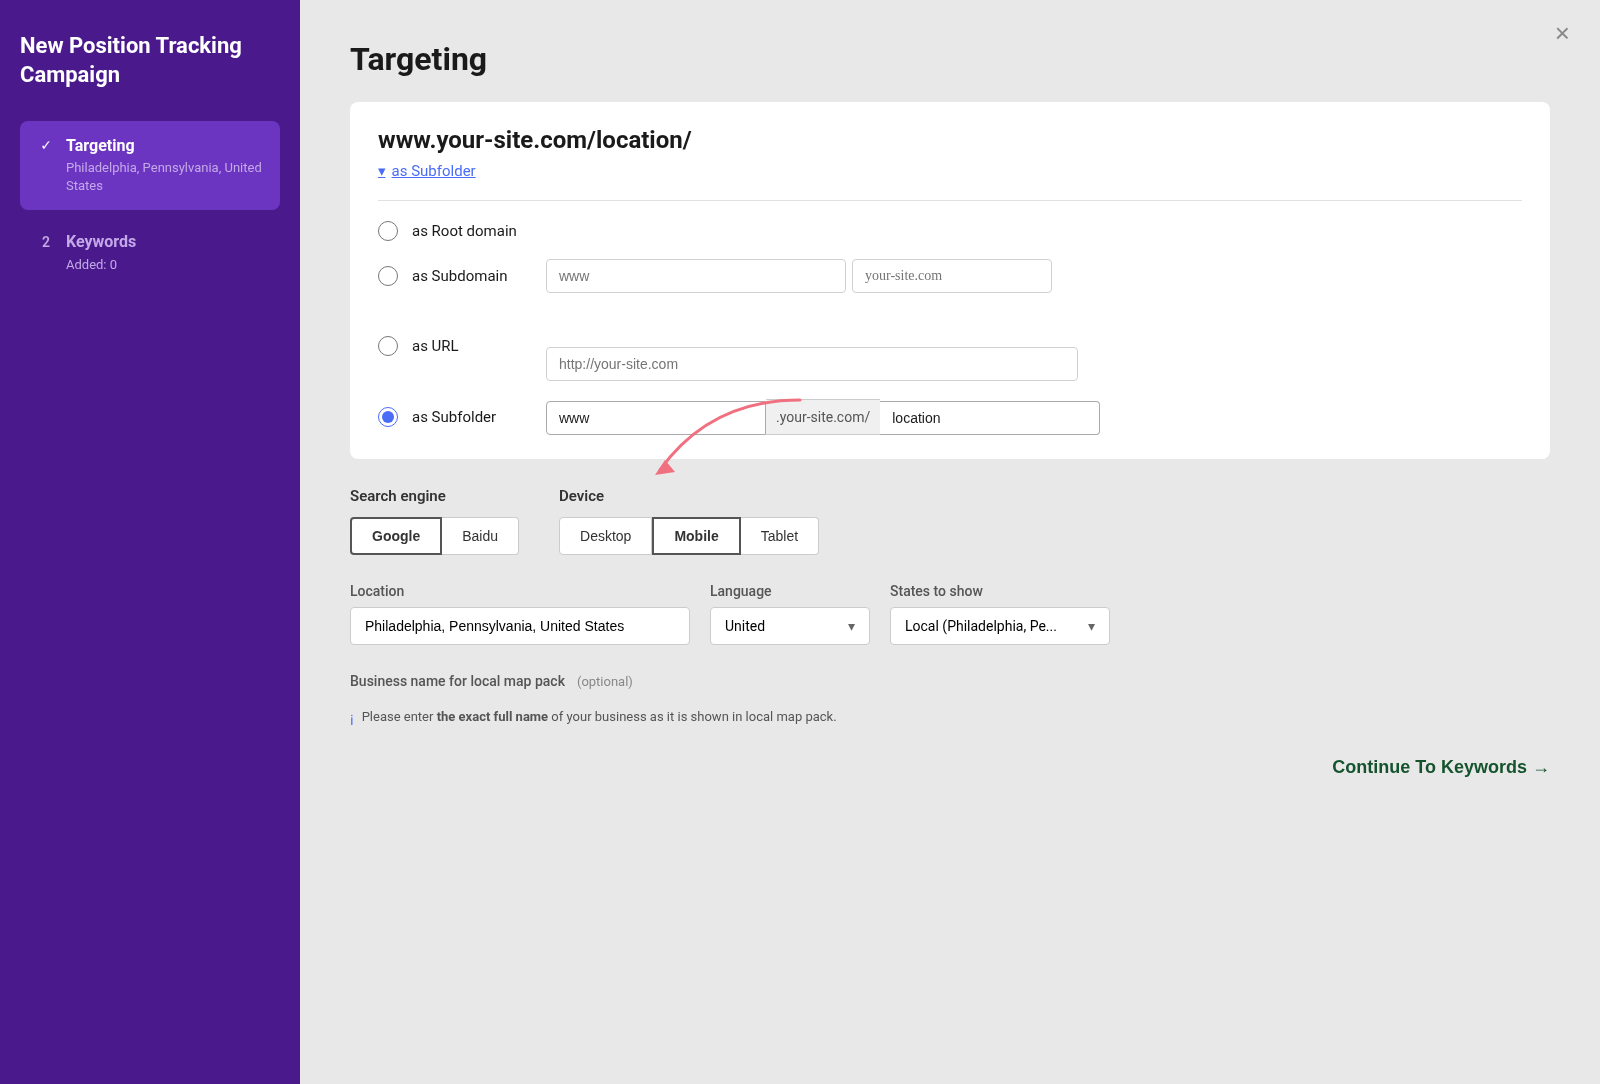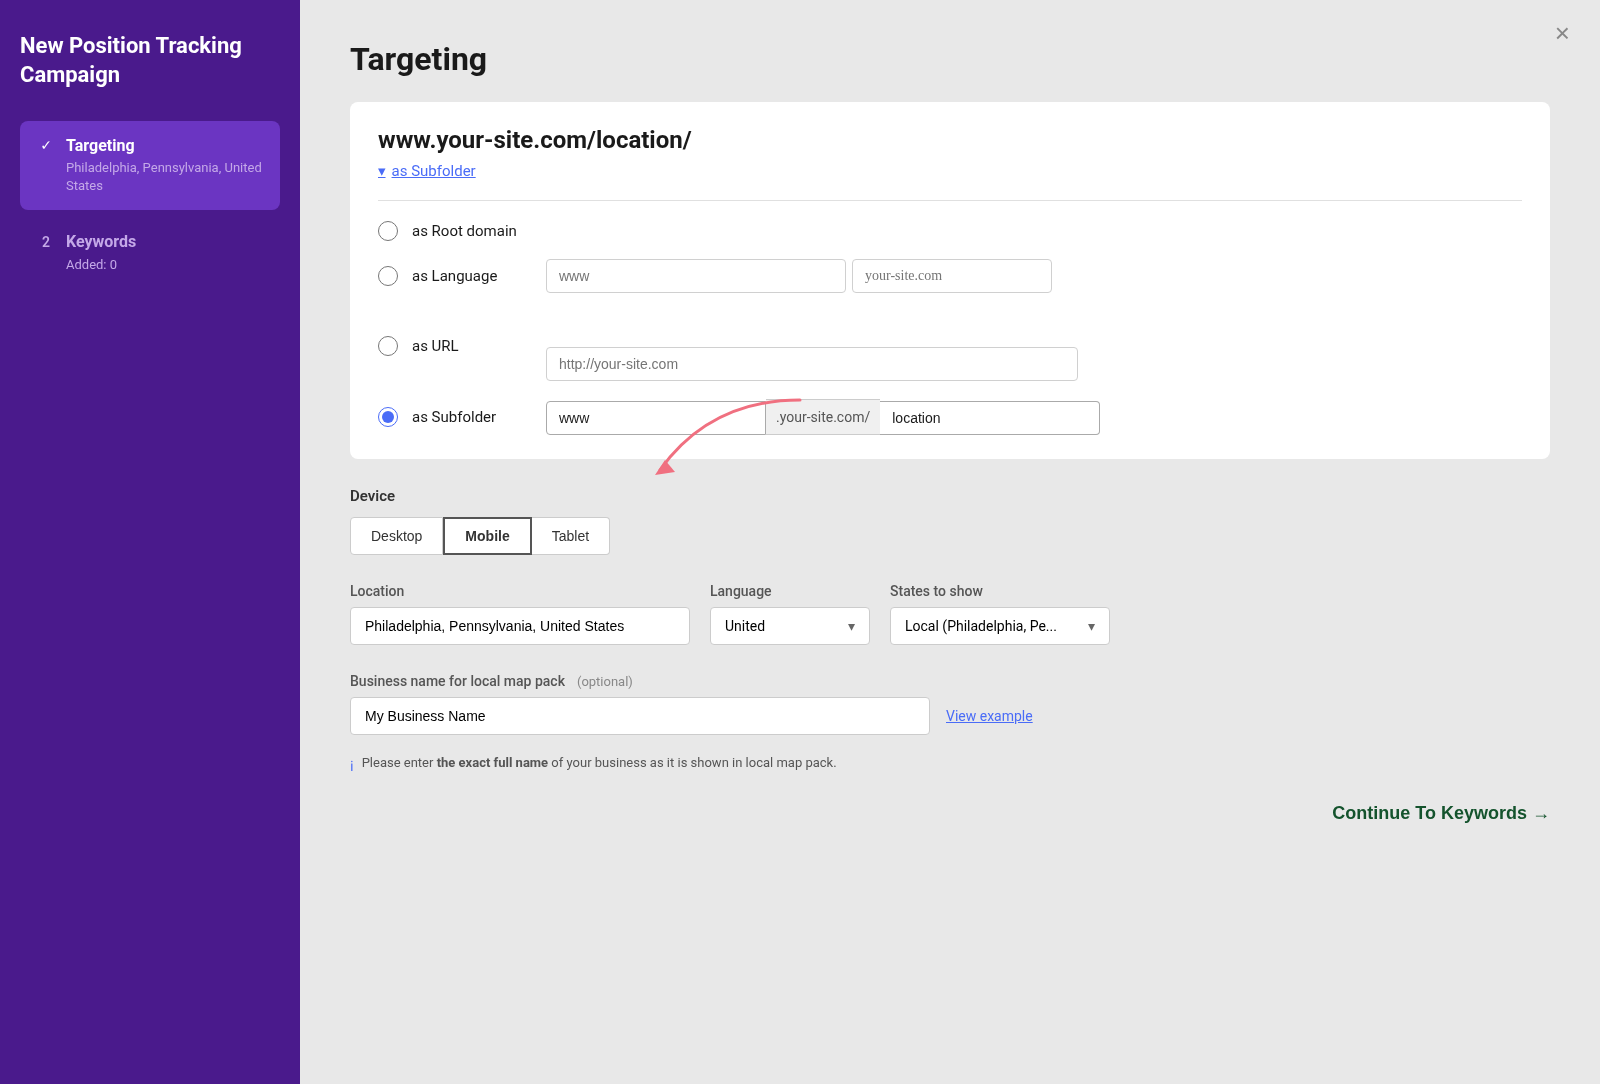--- a/index.html
+++ b/index.html
@@ -408,21 +408,21 @@
 
     <hr class="divider">
 
     <div class="radio-option">
       <input type="radio" class="radio-input" name="domain-type" style="">
       <span class="radio-label">as Root domain</span>
     </div>
 
     <div class="radio-option">
       <input type="radio" class="radio-input" name="domain-type" style="">
-      <span class="radio-label">as Language</span>
+      <span class="radio-label">as Subdomain</span>
       <div class="radio-field">
         <input type="text" class="text-input" style="width: 300px;" placeholder="www">
         <input type="text" class="text-input" style="width: 200px; font-family: Liberation Serif, serif;" placeholder="your-site.com">
       </div>
     </div>
 
     <div class="radio-option">
       <input type="radio" class="radio-input" name="domain-type" style="">
       <span class="radio-label">as URL</span>
       <div class="radio-field">
@@ -442,20 +442,27 @@
   </div>
 
   <div class="arrow-annotation">
     <svg class="arrow-svg" viewBox="0 0 180 100" fill="none" xmlns="http://www.w3.org/2000/svg">
       <path d="M170 10 Q80 10 30 80" stroke="#f07080" stroke-width="3" fill="none" stroke-linecap="round"></path>
       <polygon points="25,85 35,70 45,82" fill="#f07080"></polygon>
     </svg>
   </div>
 
   <div class="options-row">
+    <div class="option-group">
+      <div class="section-label">Search engine</div>
+      <div class="btn-group">
+        <button class="btn-option selected">Google</button>
+        <button class="btn-option">Baidu</button>
+      </div>
+    </div>
 
     <div class="option-group">
       <div class="section-label">Device</div>
       <div class="btn-group">
         <button class="btn-option">Desktop</button>
         <button class="btn-option selected">Mobile</button>
         <button class="btn-option">Tablet</button>
       </div>
     </div>
   </div>
@@ -481,24 +488,20 @@
         <span class="select-arrow">▾</span>
       </div>
     </div>
   </div>
 
   <div class="business-section">
     <div class="business-label-row">
       <span class="field-label">Business name for local map pack</span>
       <span class="optional-badge">(optional)</span>
     </div>
-    <div class="business-input-row">
-      <input type="text" class="business-input" value="My Business Name" style="">
-      <a class="view-example-link">View example</a>
-    </div>
   </div>
 
   <div class="note-row">
     <span class="note-icon">ℹ</span>
     <span>
       <span>Please enter </span><strong>the exact full name</strong><span> of your business as it is shown in local map pack.</span>
     </span>
   </div>
 
   <div class="footer-row">

